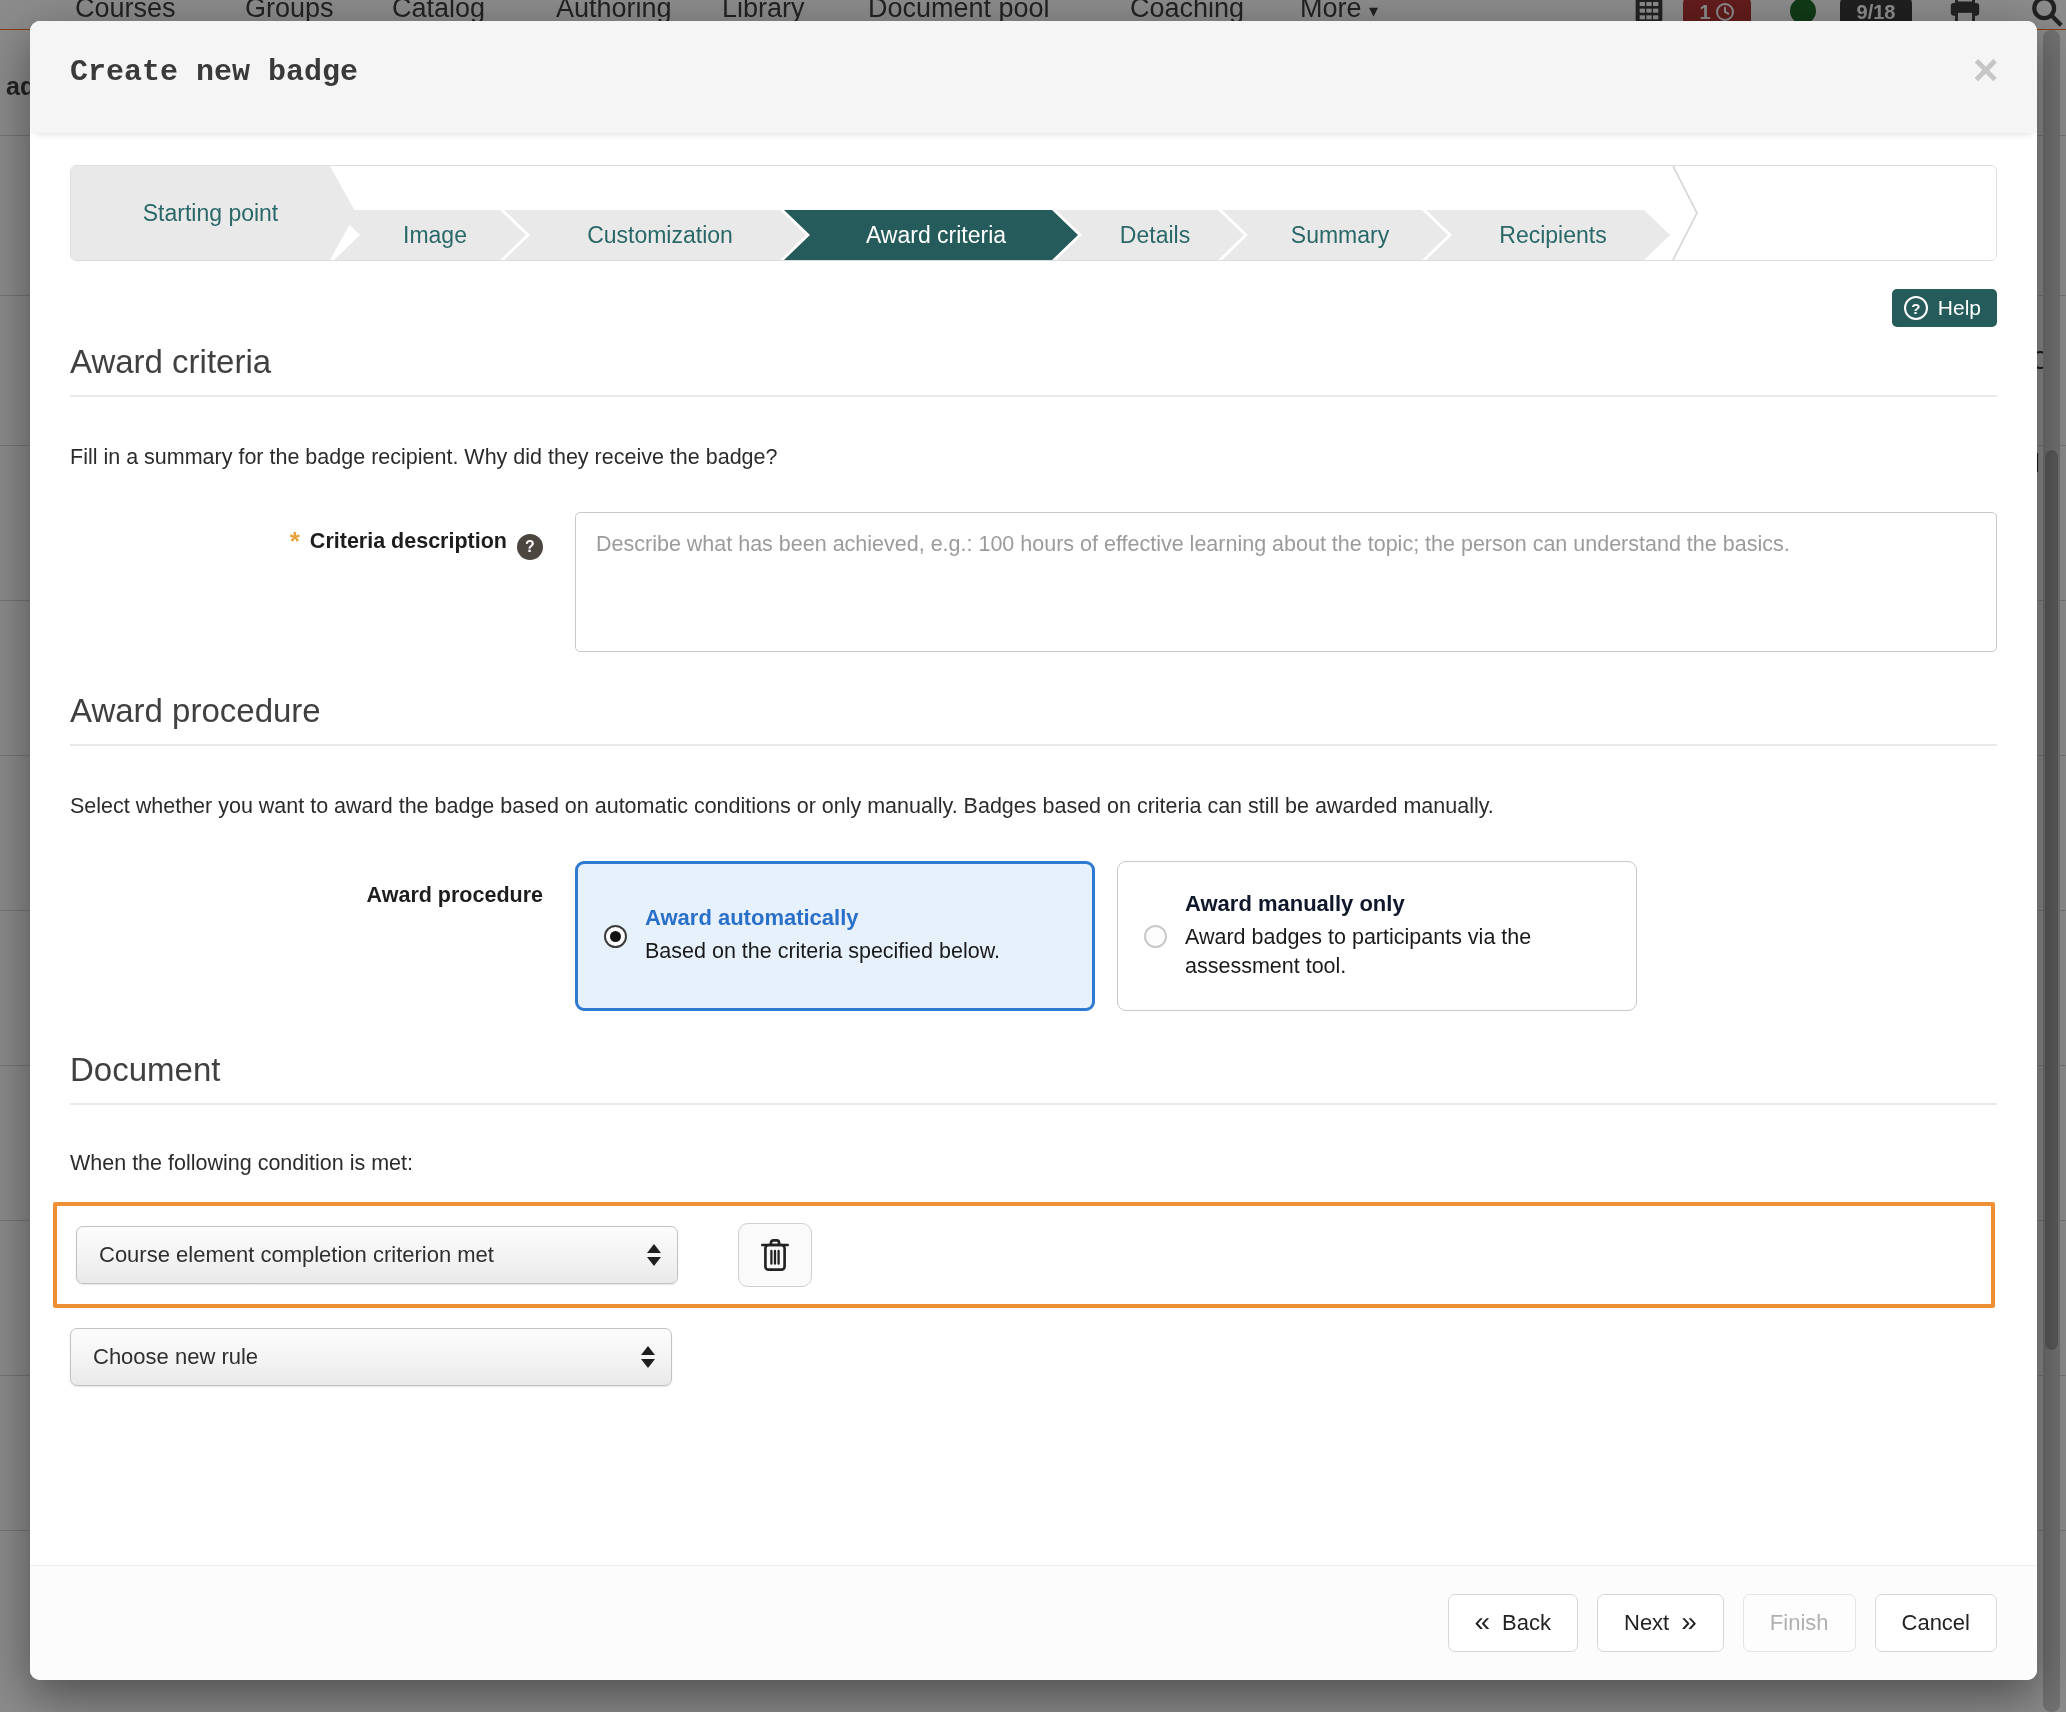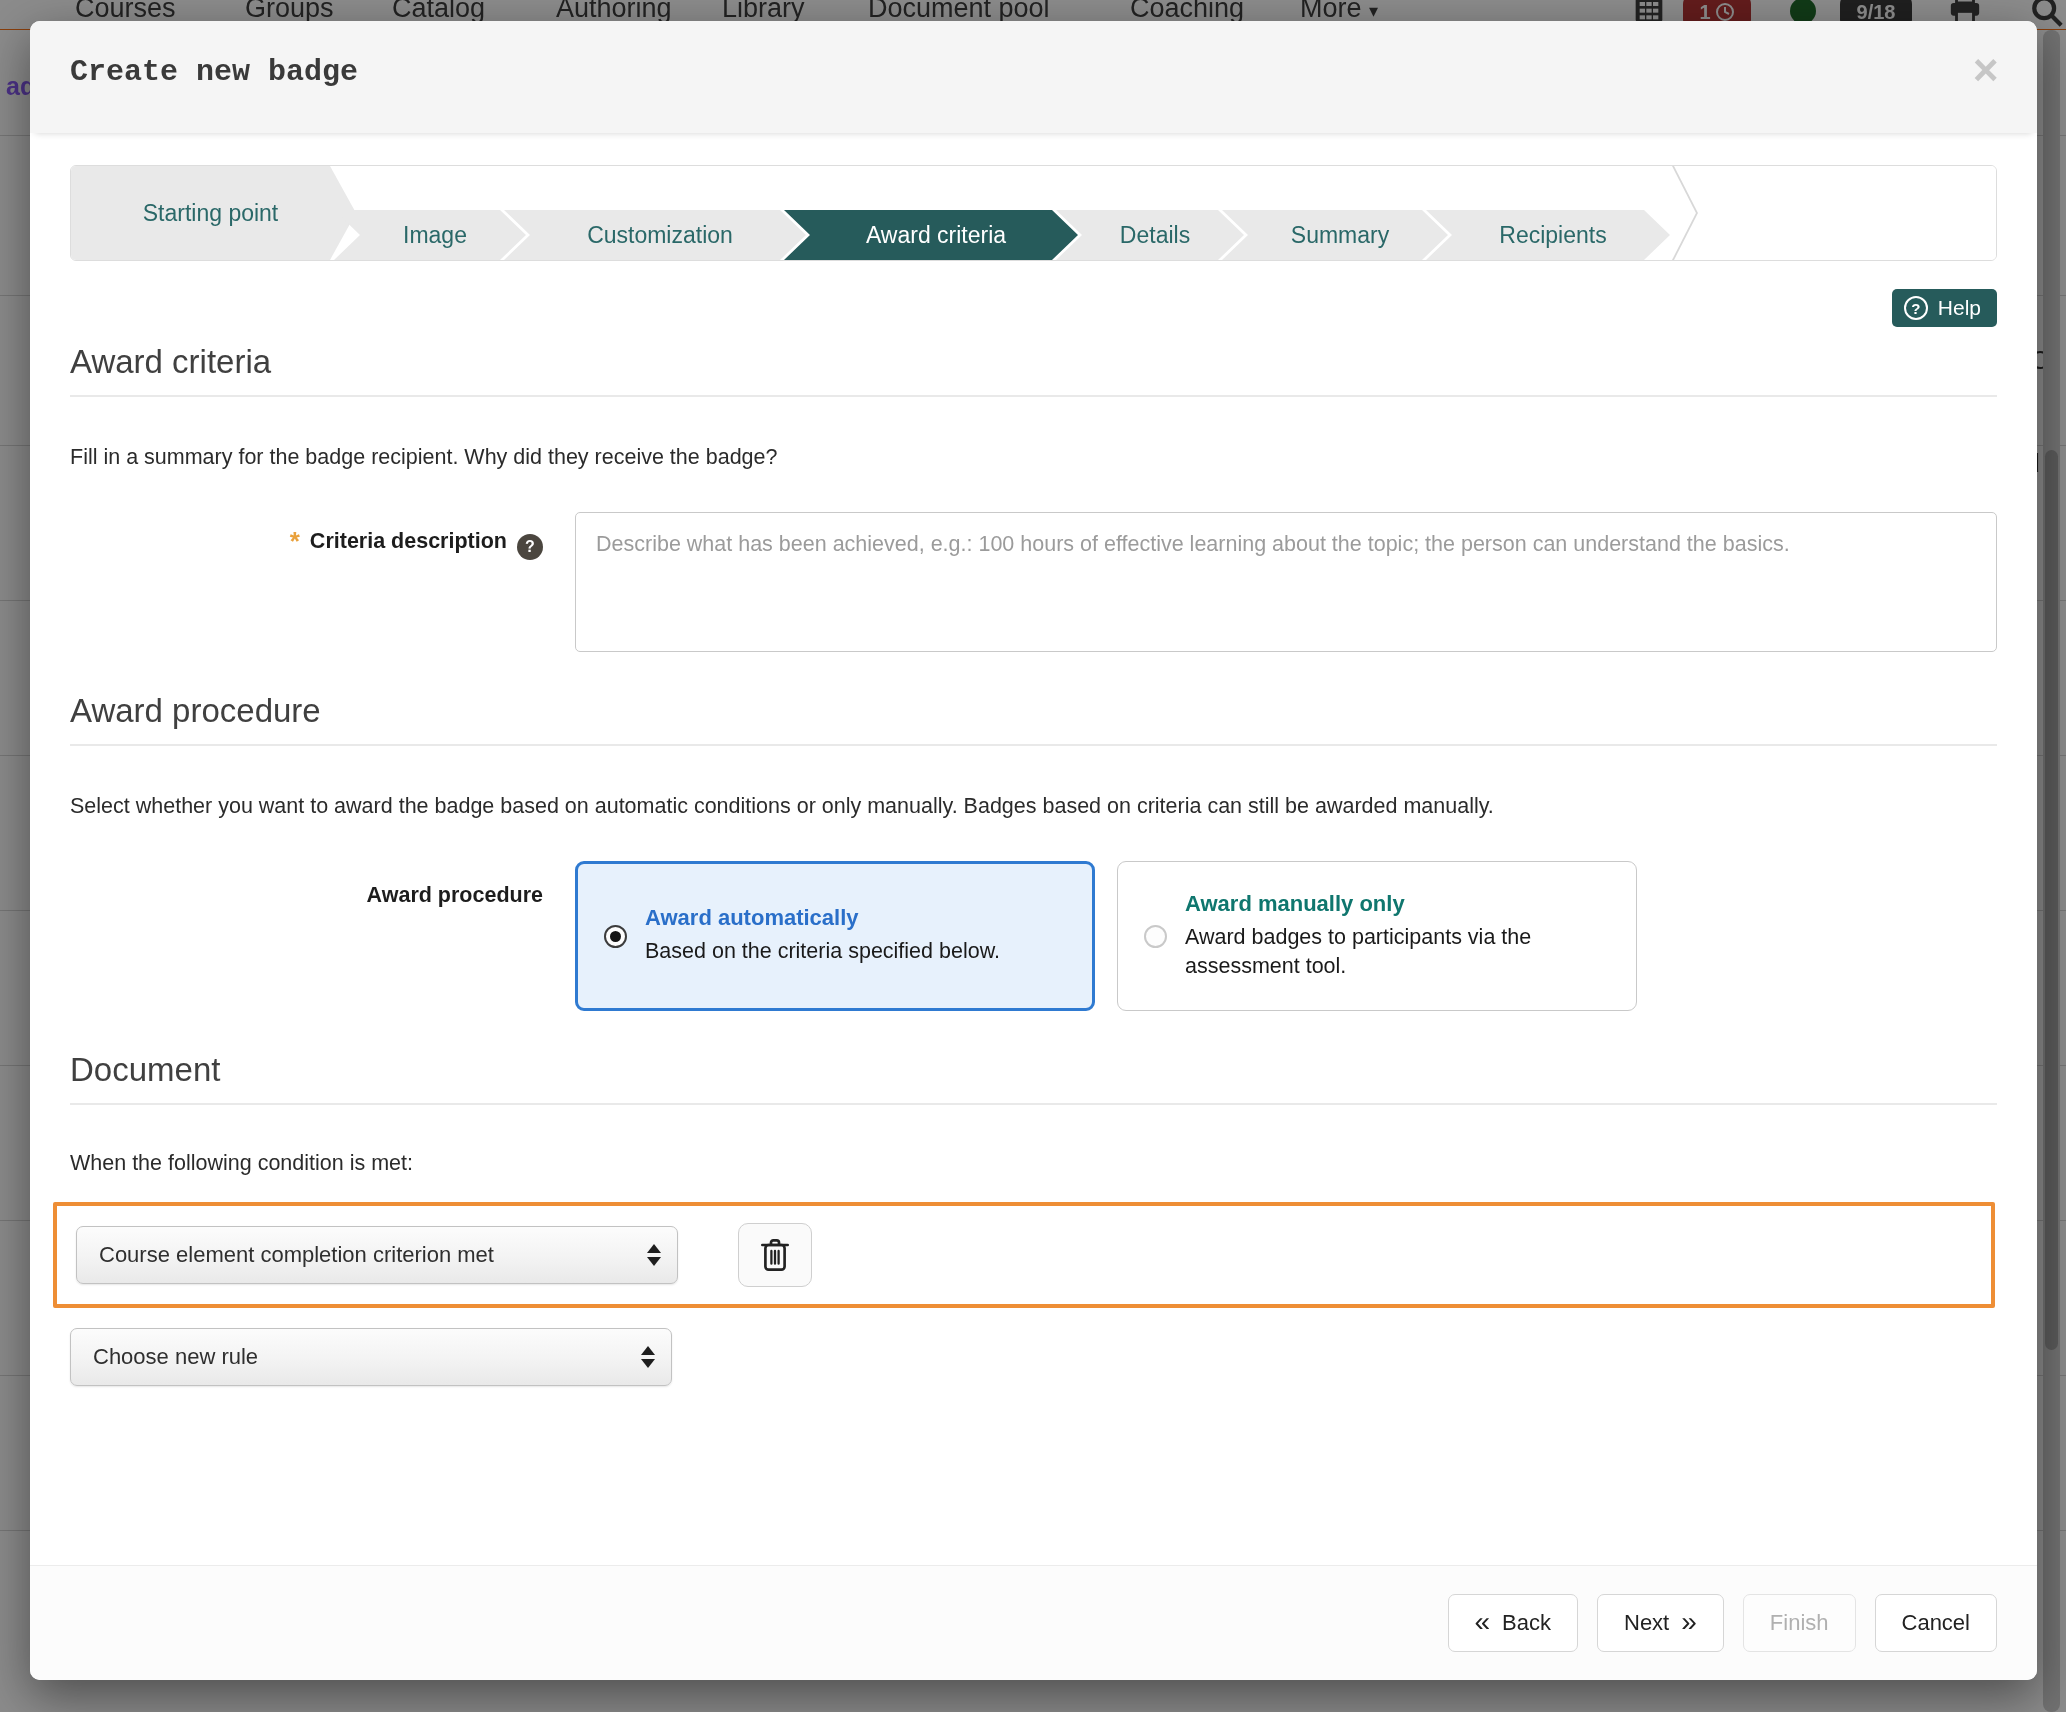--- a/index.html
+++ b/index.html
@@ -9,21 +9,21 @@
   .bg-page { position:absolute; inset:0; background:#fff; }
   .bg-nav { position:absolute; top:0; left:0; right:0; height:30px; background:#fff; border-bottom:1px solid #f97316; overflow:hidden; }
   .bg-nav-item { position:absolute; top:-7px; font-size:27px; font-weight:500; color:#3f3f3f; white-space:nowrap; }
   .bg-nav-icon { position:absolute; top:-6px; }
   .pill { height:36px; border-radius:10px; color:#fff; font-size:20px; font-weight:700; display:flex; align-items:center; justify-content:center; gap:4px; padding:0 10px; }
   .pill.red { background:#b43434; }
   .pill.dark { background:#3a3a3a; }
   .dot-green { width:26px; height:26px; border-radius:50%; background:#1f6b2a; }
   .bg-row-line { position:absolute; left:0; right:0; height:1px; background:#d7d7d7; }
   .bg-frag { position:absolute; color:#333; font-size:26px; white-space:nowrap; }
-  .bg-frag.teal { color:#8b5cf6; font-weight:700; font-size:25px; }
+  .bg-frag.teal { color:#404040; font-weight:700; font-size:25px; }
   .bg-frag.bold { font-weight:700; }
   .bg-scrollbar { position:absolute; top:30px; bottom:0; right:6px; width:17px; background:#cfcfcf; border-radius:8px; }
   .bg-scroll-thumb { position:absolute; left:2px; right:2px; top:420px; height:900px; border-radius:7px; background:#a6a6a6; }
 
   
   .overlay { position:absolute; inset:0; background:rgba(0,0,0,0.45); z-index:5; }
 
   
   .modal { position:absolute; left:30px; top:21px; width:2007px; height:1659px; background:#fff; border-radius:10px;
            box-shadow:0 16px 50px rgba(0,0,0,0.45); z-index:10; display:flex; flex-direction:column; overflow:hidden; }
@@ -75,21 +75,21 @@
   .proc-row { margin-top:42px; display:flex; align-items:flex-start; }
   .proc-row .label-col { padding-top:22px; }
   .cards { display:flex; gap:22px; }
   .card { width:520px; min-height:150px; border-radius:9px; padding:22px 26px; display:flex; align-items:center; gap:18px; cursor:pointer; }
   .card.selected { background:#e7f1fc; border:3px solid #2f7ad1; }
   .card.plain { background:#fff; border:1px solid #c9c9c9; }
   .radio { width:23px; height:23px; border-radius:50%; flex:0 0 auto; position:relative; background:#fdfdfd; }
   .radio.on { border:2px solid #3c3c3c; }
   .radio.on::after { content:''; position:absolute; inset:4px; border-radius:50%; background:#141414; }
   .radio.off { border:2px solid #c9c9c9; }
-  .card-title { font-size:22px; font-weight:700; margin-bottom:6px; color:#0f766e; }
+  .card-title { font-size:22px; font-weight:700; margin-bottom:6px; color:#0f172a; }
   .card.selected .card-title { color:#2a6fc9; }
   .card-desc { font-size:21.5px; color:#1a1a1a; line-height:1.35; }
 
   .condition-intro { margin-top:46px; font-size:21.5px; color:#2b2b2b; }
 
   
   .rule-row { margin:26px 0 0 -17px; width:1942px; border:4px solid #ee8e35; border-radius:2px;
               padding:17px 19px; display:flex; align-items:center; }
   .select { height:58px; display:inline-flex; align-items:center; justify-content:space-between;
             background:linear-gradient(180deg,#fcfcfc 0%,#f3f3f3 55%,#e9e9e9 100%);

